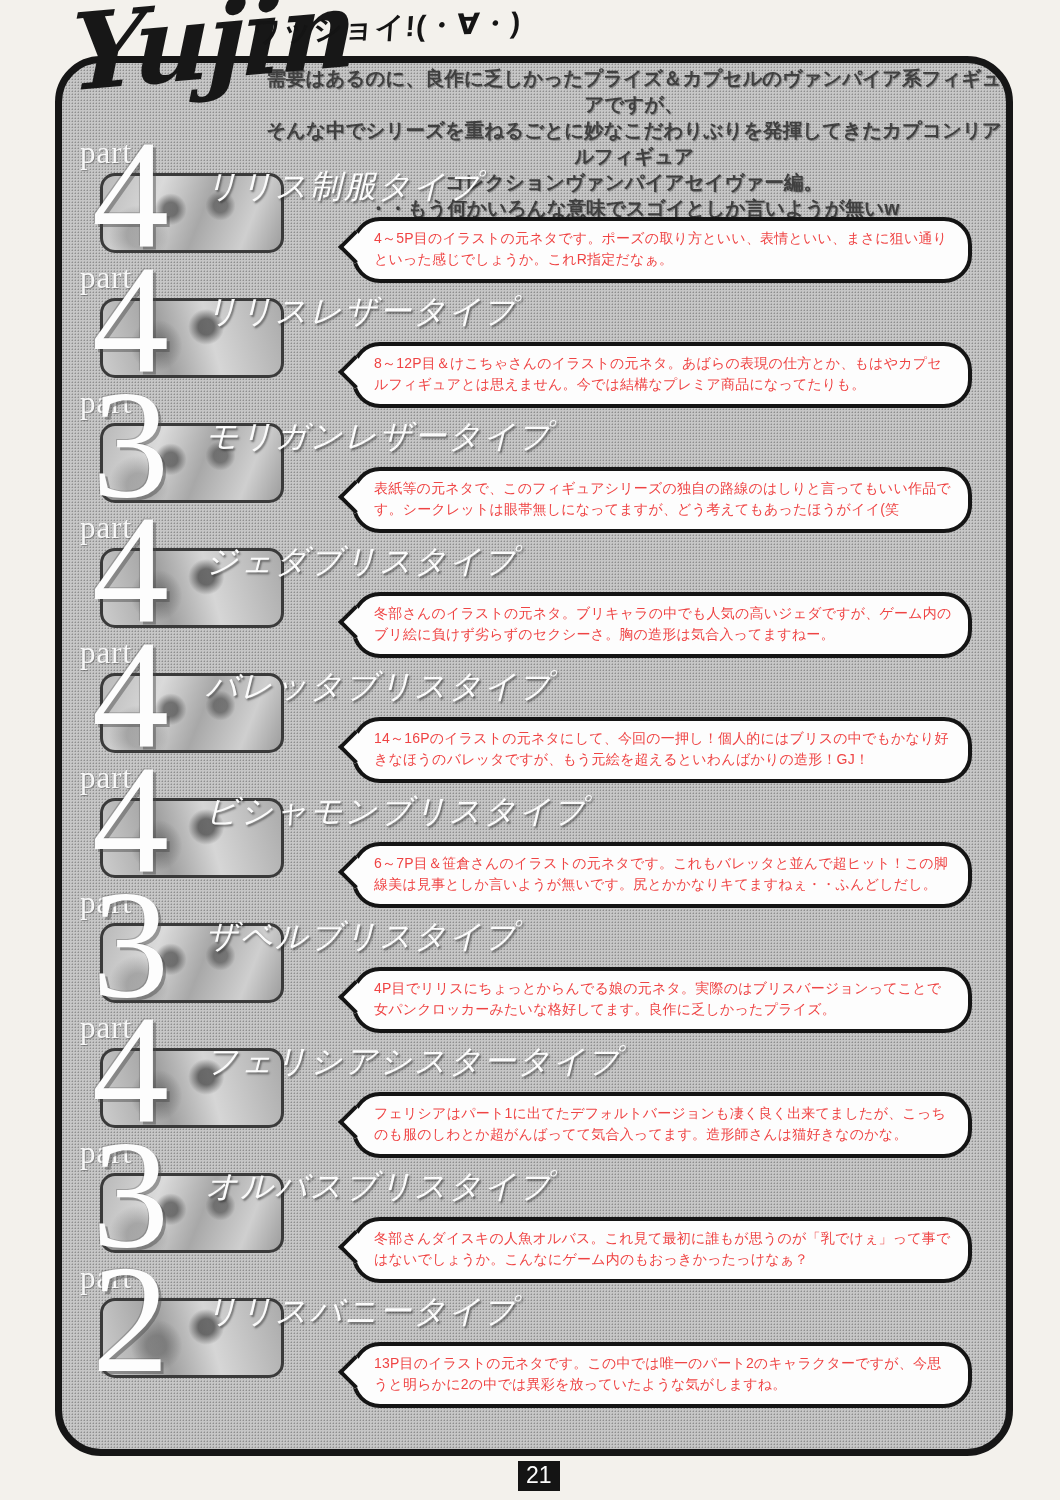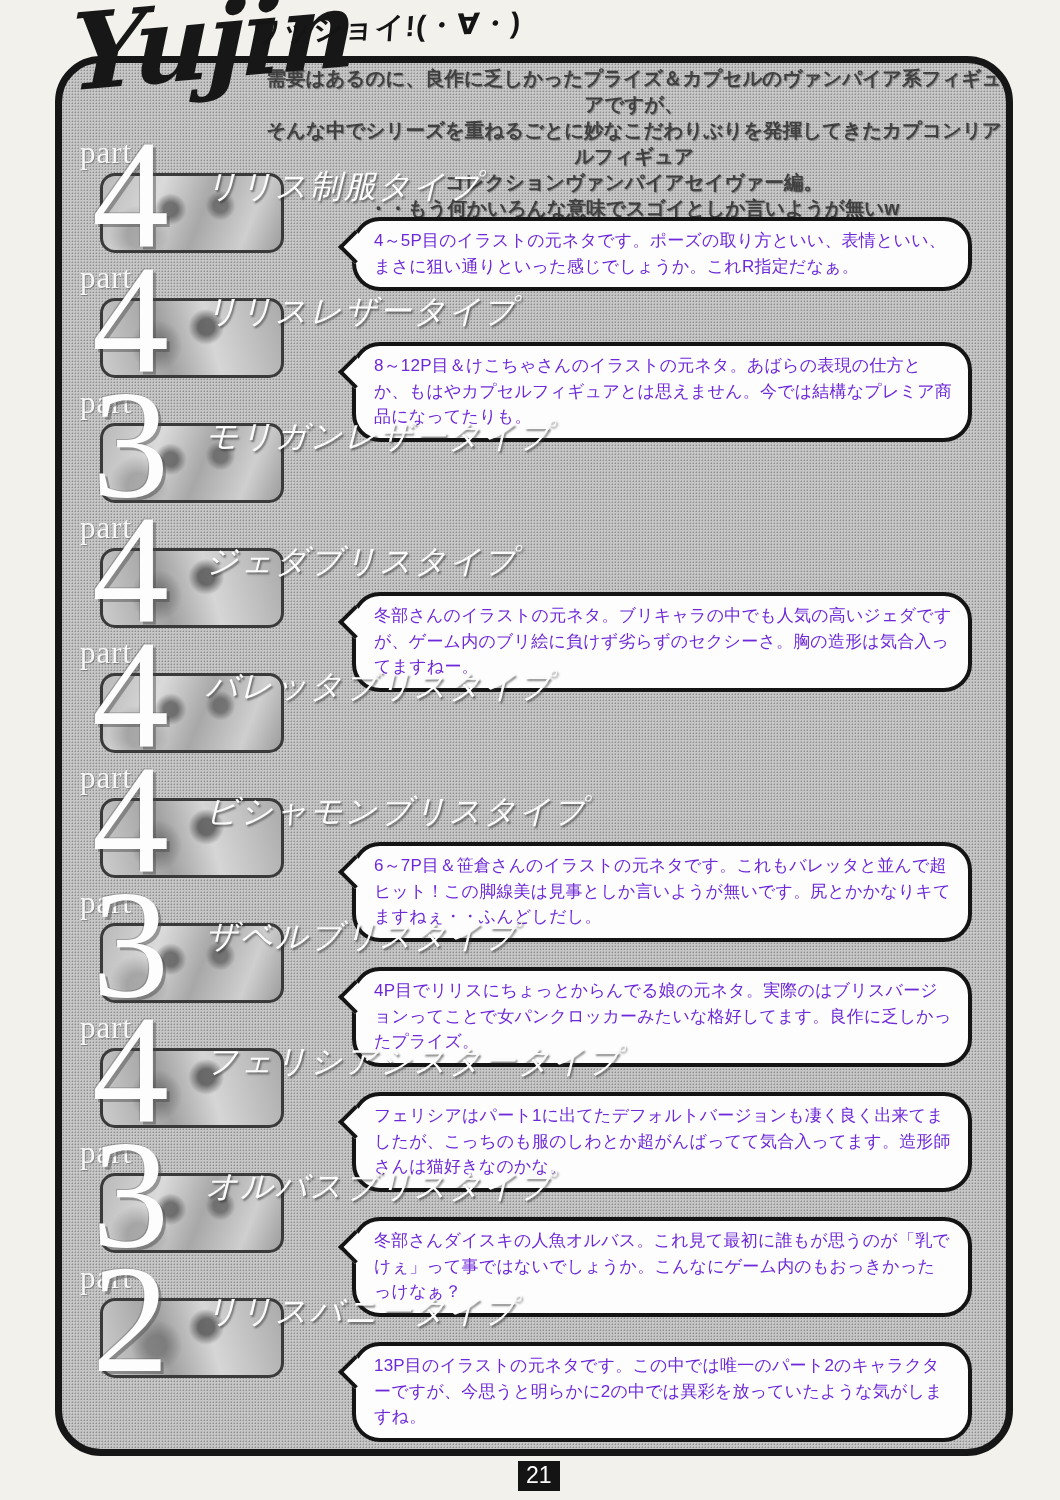--- a/index.html
+++ b/index.html
@@ -89,21 +89,21 @@
     border:4px solid #141414; border-radius:28px;
     padding:7px 16px 8px 18px;
   }
   .bubble::before {
     content:""; position:absolute; left:-13px; top:14px;
     width:20px; height:20px; background:#fdfdfd;
     border-left:4px solid #141414; border-bottom:4px solid #141414;
     transform:rotate(45deg);
   }
   .bubble p {
-    font-size:17px; line-height:1.5; color:#6d28d9; font-weight:500;
+    font-size:14px; line-height:1.5; color:#ef4444; font-weight:500;
     letter-spacing:0.2px;
   }
   
   .pageno {
     position:absolute; left:518px; top:1461px; z-index:6;
     background:#141414; color:#fcfcfc;
     font-size:23px; font-weight:normal;
     padding:3px 8px 4px 8px; line-height:1;
   }
 </style>
@@ -137,37 +137,43 @@
   <div class="bubble">
     <p>8～12P目＆けこちゃさんのイラストの元ネタ。あばらの表現の仕方とか、もはやカプセルフィギュアとは思えません。今では結構なプレミア商品になってたりも。</p>
   </div>
 </section>
 
 <section class="entry" style="top:383px">
   <span class="part">part</span>
   <span class="num">3</span>
   <div class="thumb"></div>
   <h2 class="title">モリガンレザータイプ</h2>
+  <div class="bubble">
+    <p>表紙等の元ネタで、このフィギュアシリーズの独自の路線のはしりと言ってもいい作品です。シークレットは眼帯無しになってますが、どう考えてもあったほうがイイ(笑</p>
+  </div>
 </section>
 
 <section class="entry" style="top:508px">
   <span class="part">part</span>
   <span class="num">4</span>
   <div class="thumb"></div>
   <h2 class="title">ジェダブリスタイプ</h2>
   <div class="bubble">
     <p>冬部さんのイラストの元ネタ。ブリキャラの中でも人気の高いジェダですが、ゲーム内のブリ絵に負けず劣らずのセクシーさ。胸の造形は気合入ってますねー。</p>
   </div>
 </section>
 
 <section class="entry" style="top:633px">
   <span class="part">part</span>
   <span class="num">4</span>
   <div class="thumb"></div>
   <h2 class="title">バレッタブリスタイプ</h2>
+  <div class="bubble">
+    <p>14～16Pのイラストの元ネタにして、今回の一押し！個人的にはブリスの中でもかなり好きなほうのバレッタですが、もう元絵を超えるといわんばかりの造形！GJ！</p>
+  </div>
 </section>
 
 <section class="entry" style="top:758px">
   <span class="part">part</span>
   <span class="num">4</span>
   <div class="thumb"></div>
   <h2 class="title">ビシャモンブリスタイプ</h2>
   <div class="bubble">
     <p>6～7P目＆笹倉さんのイラストの元ネタです。これもバレッタと並んで超ヒット！この脚線美は見事としか言いようが無いです。尻とかかなりキてますねぇ・・ふんどしだし。</p>
   </div>

